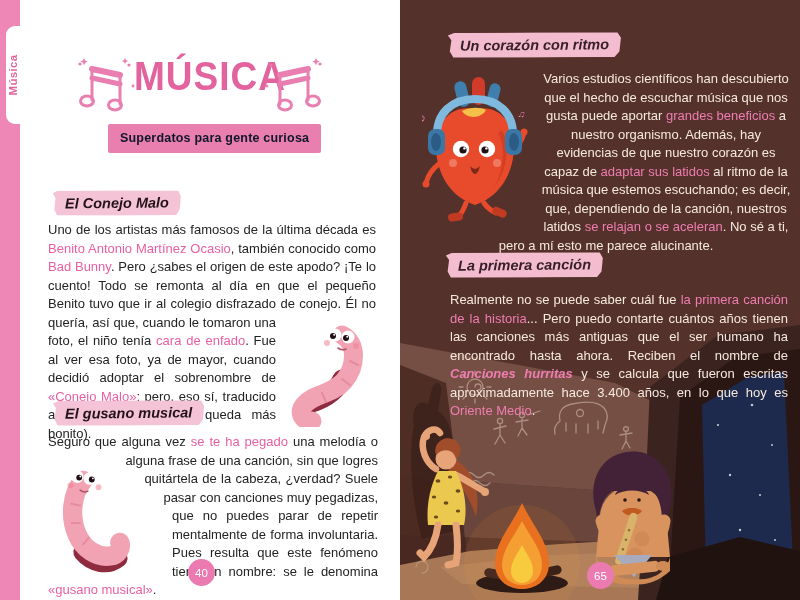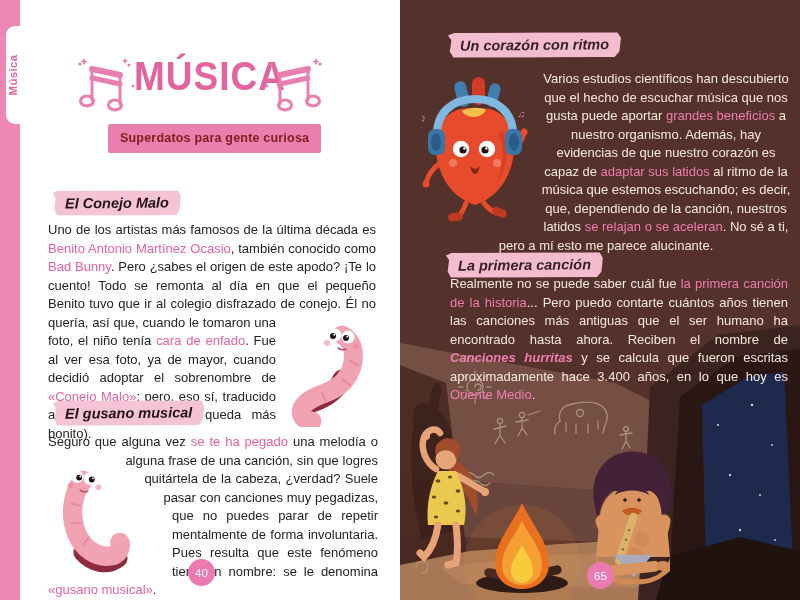--- a/index.html
+++ b/index.html
@@ -13,21 +13,21 @@
   .spine-tab{position:absolute;left:6px;top:26px;width:14px;height:98px;background:#ffffff;border-radius:9px 0 0 9px;display:flex;align-items:center;justify-content:center;}
   .spine-label{transform:rotate(-90deg);white-space:nowrap;color:#e2639e;font-weight:700;font-size:11.5px;letter-spacing:.3px;}
 
   
   .title-wrap{position:absolute;left:20px;top:56px;width:380px;text-align:center;}
   .title{display:inline-block;font-size:37px;font-weight:800;color:#e2639e;letter-spacing:1px;transform:scaleY(1.12);}
   .note-icon{position:absolute;top:56px;width:64px;height:56px;}
   .note-left{left:74px;}
   .note-right{left:262px;transform:scaleX(-1);}
 
-  .subtitle-banner{position:absolute;left:108px;top:124px;height:29px;line-height:29px;padding:0 12px;background:#e87fae;color:#7f1d1d;font-weight:700;font-size:12.5px;border-radius:2px;letter-spacing:.2px;}
+  .subtitle-banner{position:absolute;left:108px;top:124px;height:29px;line-height:29px;padding:0 12px;background:#e87fae;color:#0f172a;font-weight:700;font-size:12.5px;border-radius:2px;letter-spacing:.2px;}
 
   .section-banner{position:absolute;background:#f5c3d6;color:#231318;font-weight:700;font-style:italic;font-size:14.5px;padding:5px 12px;transform:rotate(-.6deg);clip-path:polygon(2% 28%,0% 10%,4% 0%,98% 5%,100% 26%,99% 78%,96% 100%,3% 95%,1% 72%);}
   .page-right .section-banner{background:#f4bccf;color:#38202a;}
 
   .body{position:absolute;font-size:13px;line-height:18.5px;color:#232323;text-align:justify;margin:0;hyphens:auto;}
   .page-right .body{color:#f6e9de;}
   .r-hl{color:var(--hl);font-weight:400;}
   .r-hli{color:var(--hl);font-weight:700;font-style:italic;}
 
   
@@ -268,20 +268,20 @@
             <path d="M50,91 q5,6 10,0 q-2,8 -5,8 q-3,0 -5,-8 Z" fill="#7c2a1c"></path>
             <text x="0" y="46" font-size="11" fill="#e87fb0" transform="rotate(-15 4 42)">♪</text>
             <text x="98" y="42" font-size="10" fill="#e87fb0" transform="rotate(12 100 38)">♫</text>
           </svg>
         </span>
         <span><span>Varios estudios científicos han descubierto que el hecho de escuchar música que nos gusta puede aportar </span><span class="r-hl">grandes beneficios</span><span> a nuestro organismo. Además, hay evidencias de que nuestro corazón es capaz de </span><span class="r-hl">adaptar sus latidos</span><span> al ritmo de la música que estemos escuchando; es decir, que, dependiendo de la canción, nuestros latidos </span><span class="r-hl">se relajan o se aceleran</span><span>. No sé a ti, pero a mí esto me parece alucinante.</span></span>
       </p>
 
       <div class="section-banner" style="left:46px;top:252px;">La primera canción</div>
 
-      <p class="body" style="left:50px;top:275px;width:338px;">
+      <p class="body" style="left:50px;top:291px;width:338px;">
         <span><span>Realmente no se puede saber cuál fue </span><span class="r-hl">la primera canción de la historia</span><span>... Pero puedo contarte cuántos años tienen las canciones más antiguas que el ser humano ha encontrado hasta ahora. Reciben el nombre de </span><span class="r-hli">Canciones hurritas</span><span> y se calcula que fueron escritas aproximadamente hace 3.400 años, en lo que hoy es </span><span class="r-hl">Oriente Medio</span><span>.</span></span>
       </p>
 
       <div class="page-circle" style="left:187px;top:562px;">65</div>
     </div>
   </div>
 </div>
 
 </body></html>

